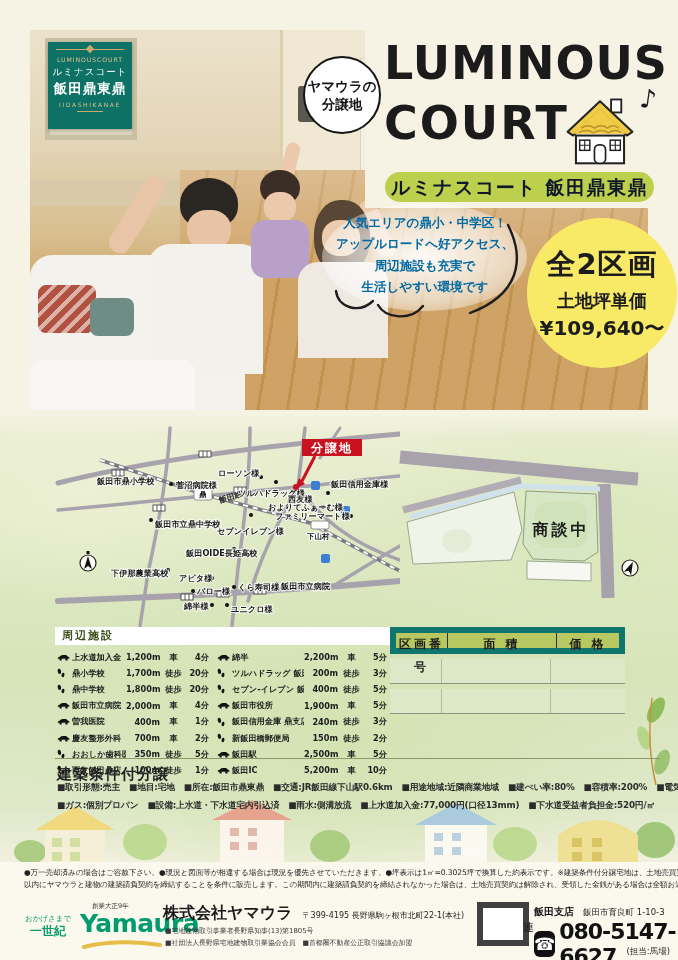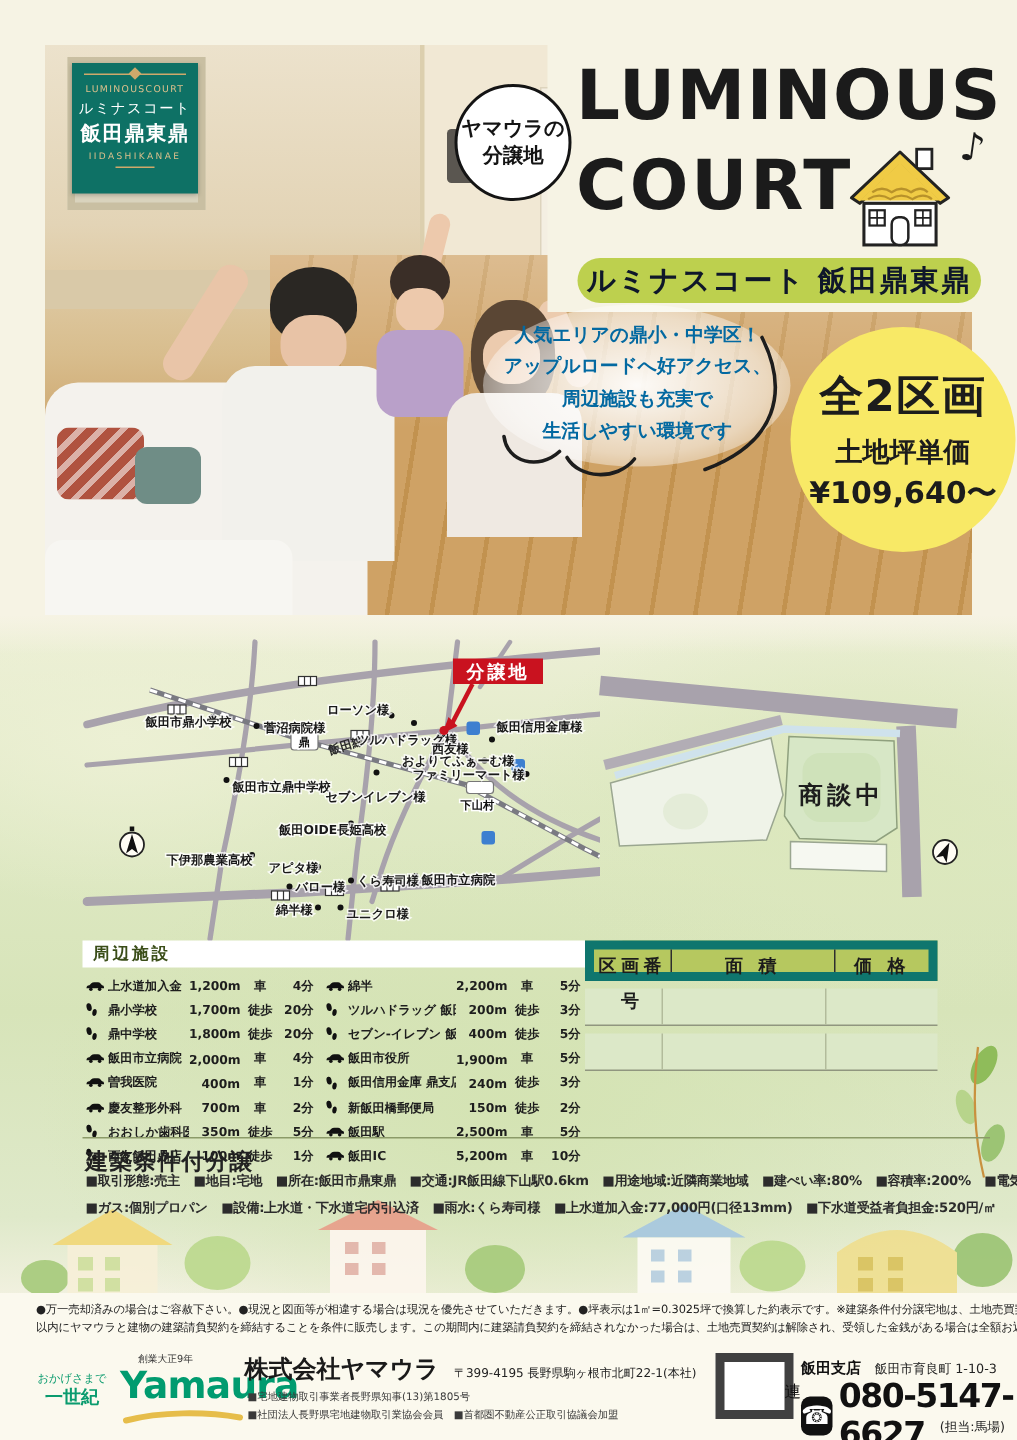--- a/index.html
+++ b/index.html
@@ -593,21 +593,21 @@
     <div class="ptable-row">
       <span class="pr-c1"></span>
         <span class="pr-c2"></span>
         <span class="pr-c3"></span>
     </div>
   </div>
 
   <div class="abs terms-divider"></div>
   <div class="abs terms-header">建築条件付分譲</div>
   <div class="abs terms-line t1" id="terms-row1"><span class="term-item">■取引形態:売主</span><span class="term-item">■地目:宅地</span><span class="term-item">■所在:飯田市鼎東鼎</span><span class="term-item">■交通:JR飯田線下山駅0.6km</span><span class="term-item">■用途地域:近隣商業地域</span><span class="term-item">■建ぺい率:80%</span><span class="term-item">■容積率:200%</span><span class="term-item">■電気:中部電力</span></div>
-  <div class="abs terms-line t2" id="terms-row2"><span class="term-item">■ガス:個別プロパン</span><span class="term-item">■設備:上水道・下水道宅内引込済</span><span class="term-item">■雨水:くら寿司様</span><span class="term-item">■上水道加入金:77,000円(口径13mm)</span><span class="term-item">■下水道受益者負担金:520円/㎡</span></div>
+  <div class="abs terms-line t2" id="terms-row2"><span class="term-item">■ガス:個別プロパン</span><span class="term-item">■設備:上水道・下水道宅内引込済</span><span class="term-item">■雨水:側溝放流</span><span class="term-item">■上水道加入金:77,000円(口径13mm)</span><span class="term-item">■下水道受益者負担金:520円/㎡</span></div>
 
   <svg class="abs side-leaves" width="52" height="100" viewBox="0 0 52 100">
     <ellipse cx="30" cy="20" rx="7" ry="14" fill="#8fbc5a" transform="rotate(28 30 20)"></ellipse>
     <ellipse cx="18" cy="48" rx="6" ry="12" fill="#b7d48b" transform="rotate(-18 18 48)"></ellipse>
     <ellipse cx="36" cy="72" rx="7" ry="13" fill="#9cc474" transform="rotate(20 36 72)"></ellipse>
     <path d="M26,8 C22,40 24,70 30,95" stroke="#c9913f" stroke-width="1.5" fill="none"></path>
   </svg>
 
   <svg class="abs houses" width="678" height="68" viewBox="0 0 678 68">
     <ellipse cx="145" cy="42" rx="22" ry="18" fill="#bcd98e"></ellipse>

